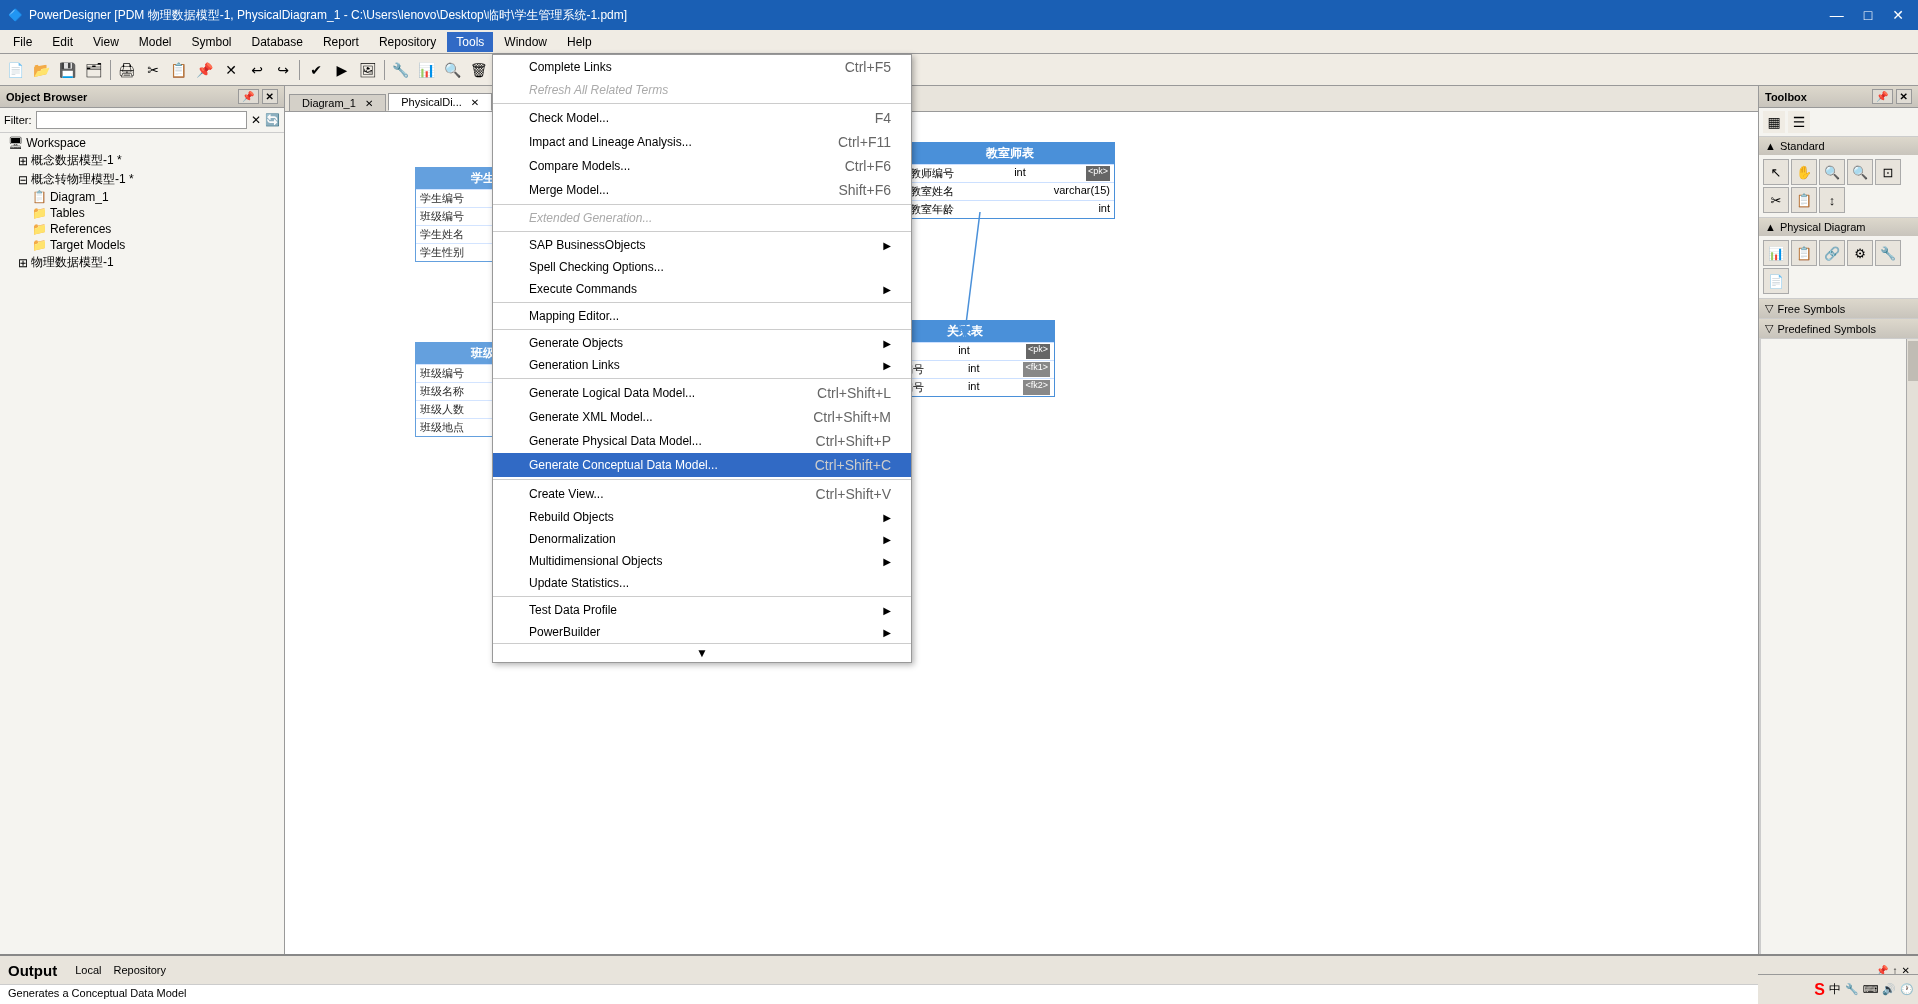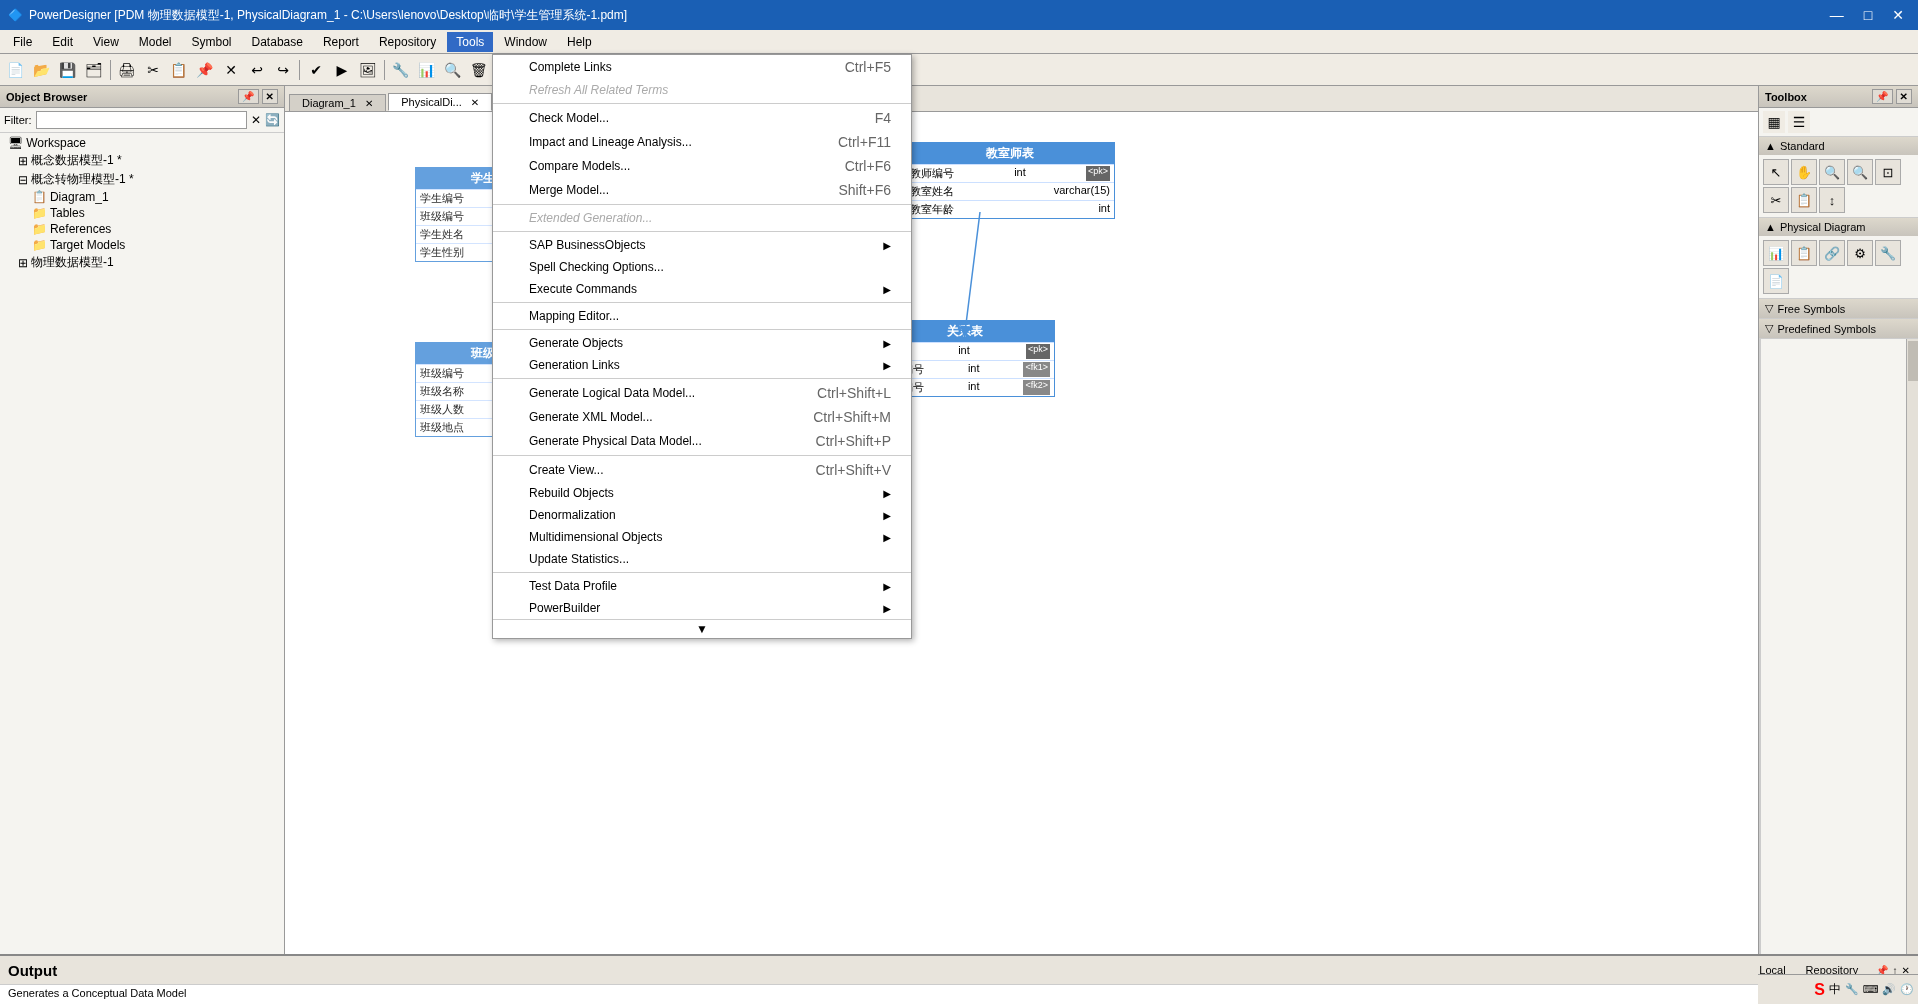--- a/index.html
+++ b/index.html
@@ -596,20 +596,24 @@
       <span class="shortcut">Ctrl+Shift+L</span>
     </div>
     <div class="menu-entry">
       <span>Generate XML Model...</span>
       <span class="shortcut">Ctrl+Shift+M</span>
     </div>
     <div class="menu-entry">
       <span>Generate Physical Data Model...</span>
       <span class="shortcut">Ctrl+Shift+P</span>
     </div>
+    <div class="menu-entry highlighted" style="background:#316ac5;color:white;">
+      <span>Generate Conceptual Data Model...</span>
+      <span class="shortcut" style="color:#ccc;">Ctrl+Shift+C</span>
+    </div>
     <div class="menu-separator"></div>
     <div class="menu-entry">
       <span>Create View...</span>
       <span class="shortcut">Ctrl+Shift+V</span>
     </div>
     <div class="menu-entry">
       <span>Rebuild Objects</span>
       <span class="arrow">▶</span>
     </div>
     <div class="menu-entry">
@@ -634,21 +638,21 @@
     </div>
 
     <div style="text-align:center; padding:2px; border-top:1px solid #ccc;">▼</div>
   </div>
 </div>
 
 <div style="position:fixed; bottom:0; left:0; right:0; display:flex; flex-direction:column;">
 
   <div class="bottom-output">
     <span style="font-weight:bold; font-size:15px;">Output</span>
-    <div style="flex:1; display:flex; align-items:center; gap:8px;justify-content:flex-end;">
+    <div style="flex:1; display:flex; align-items:center; gap:0;">
       <span style="font-size:11px; cursor:pointer; padding:0 6px;">Local</span>
       <span style="font-size:11px; cursor:pointer; padding:0 6px;">Repository</span>
     </div>
     <div style="display:flex; align-items:center; gap:4px; margin-left:auto;">
       <span style="cursor:pointer; font-size:10px;">📌</span>
       <span style="cursor:pointer; font-size:10px;">↑</span>
       <span style="cursor:pointer; font-size:10px;">✕</span>
     </div>
   </div>
   <div style="background:#fff; border-top:1px solid #ccc; padding:2px 8px; height:20px; font-size:11px;">

